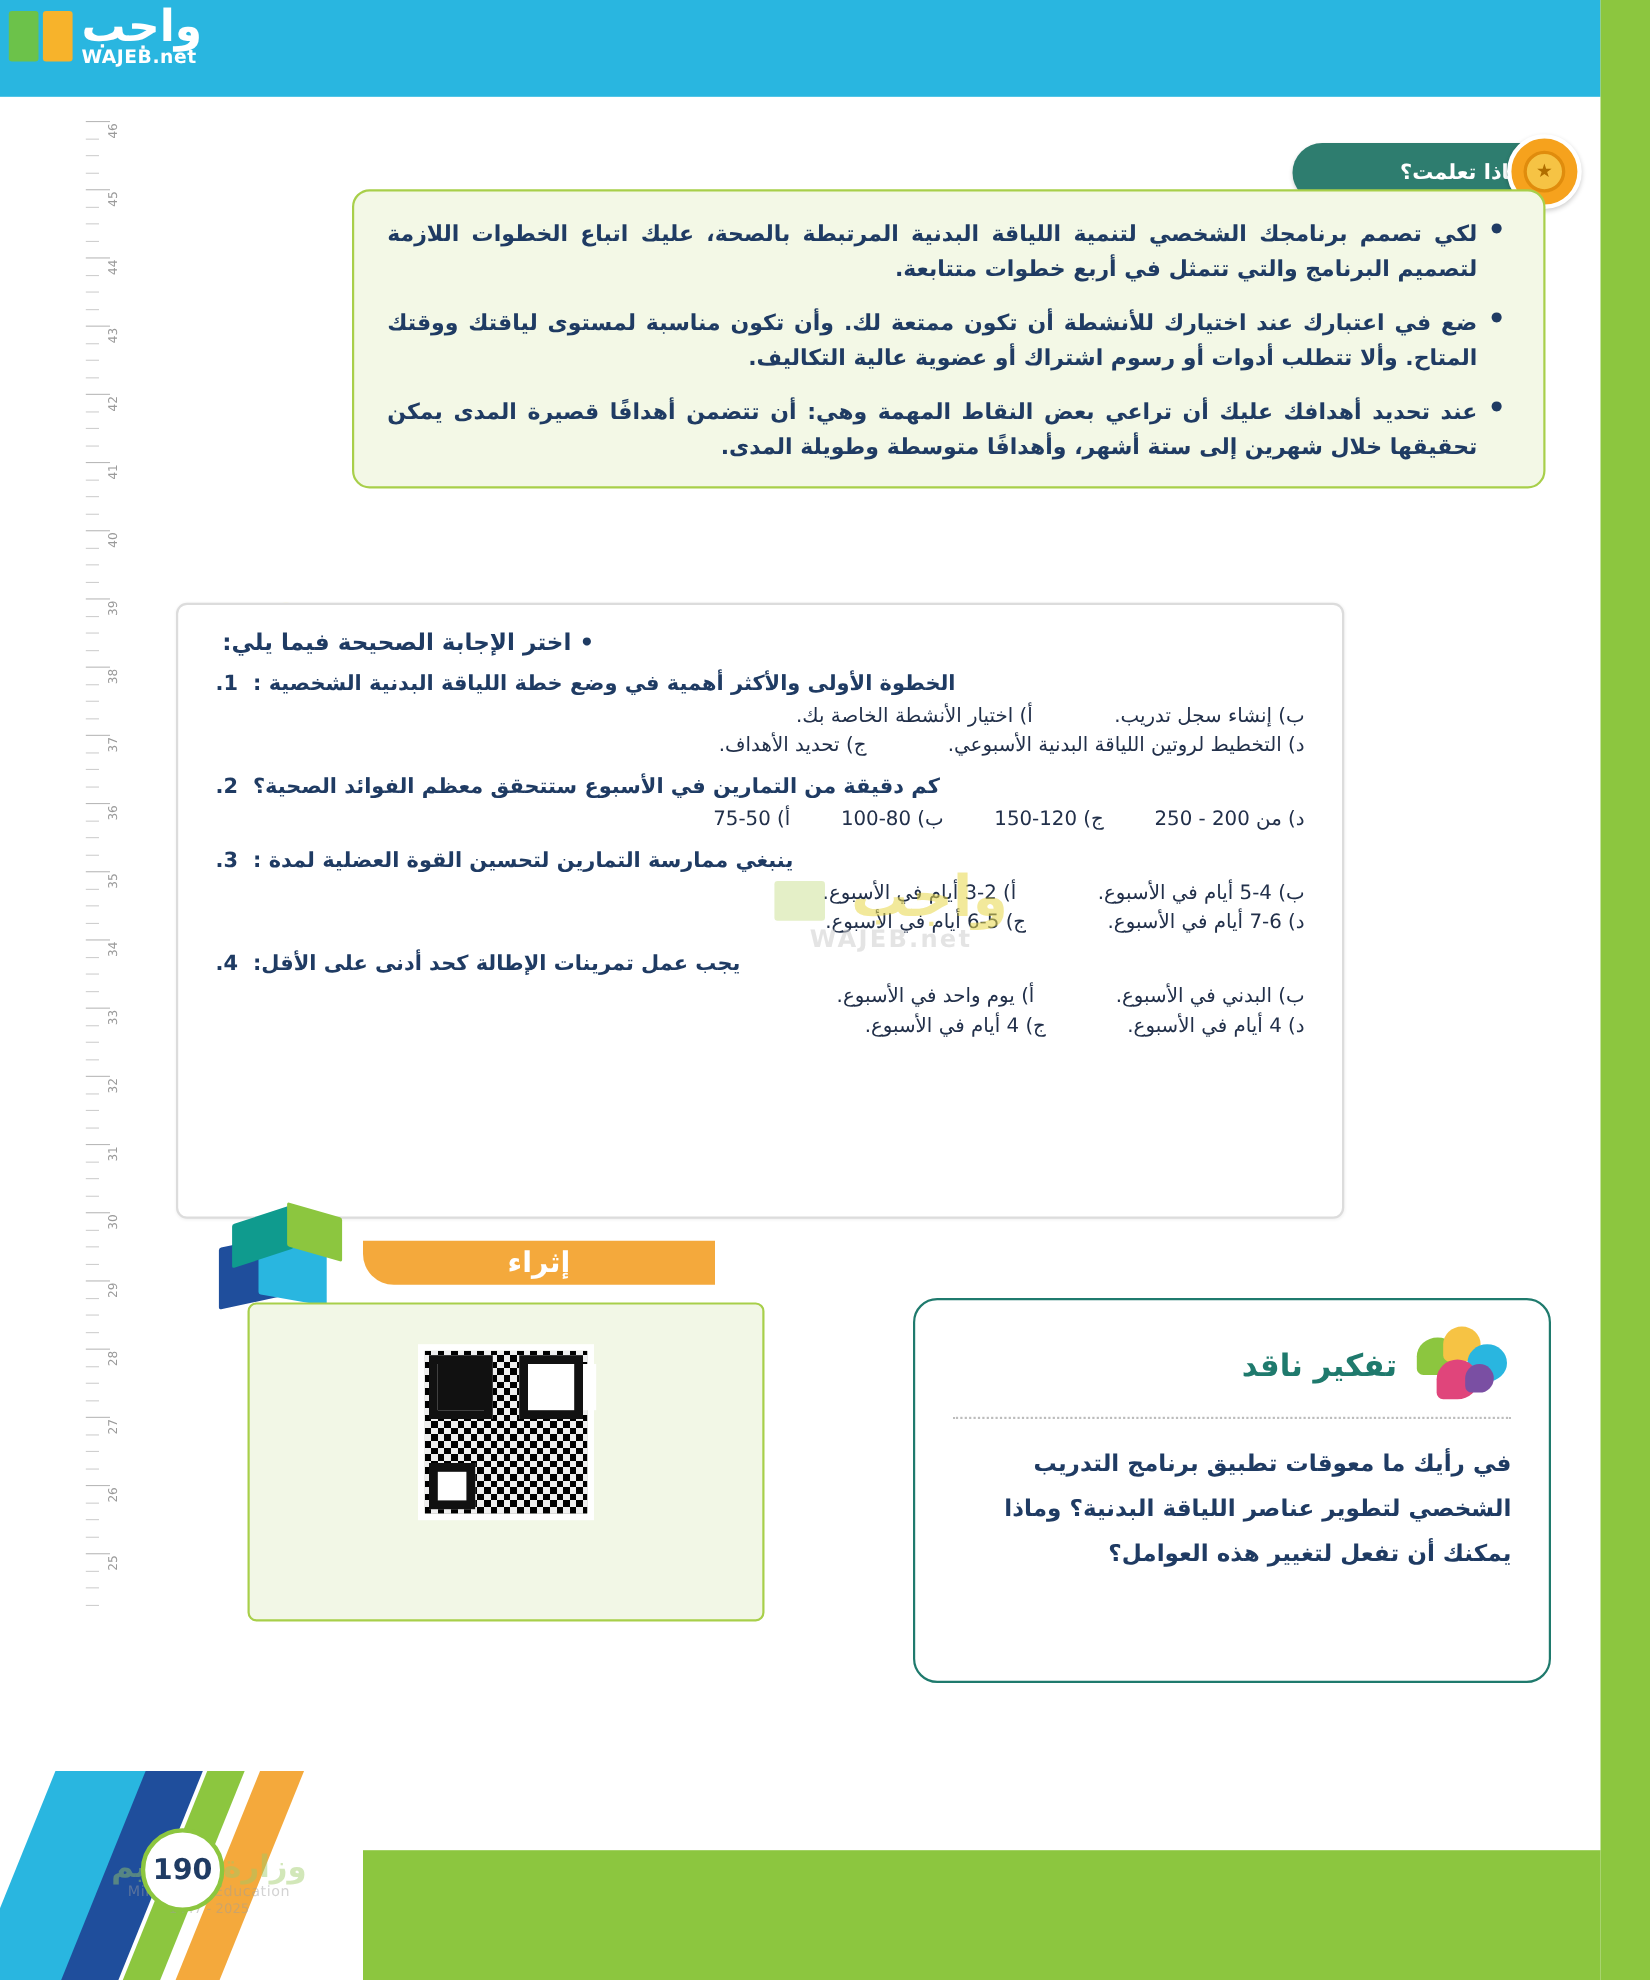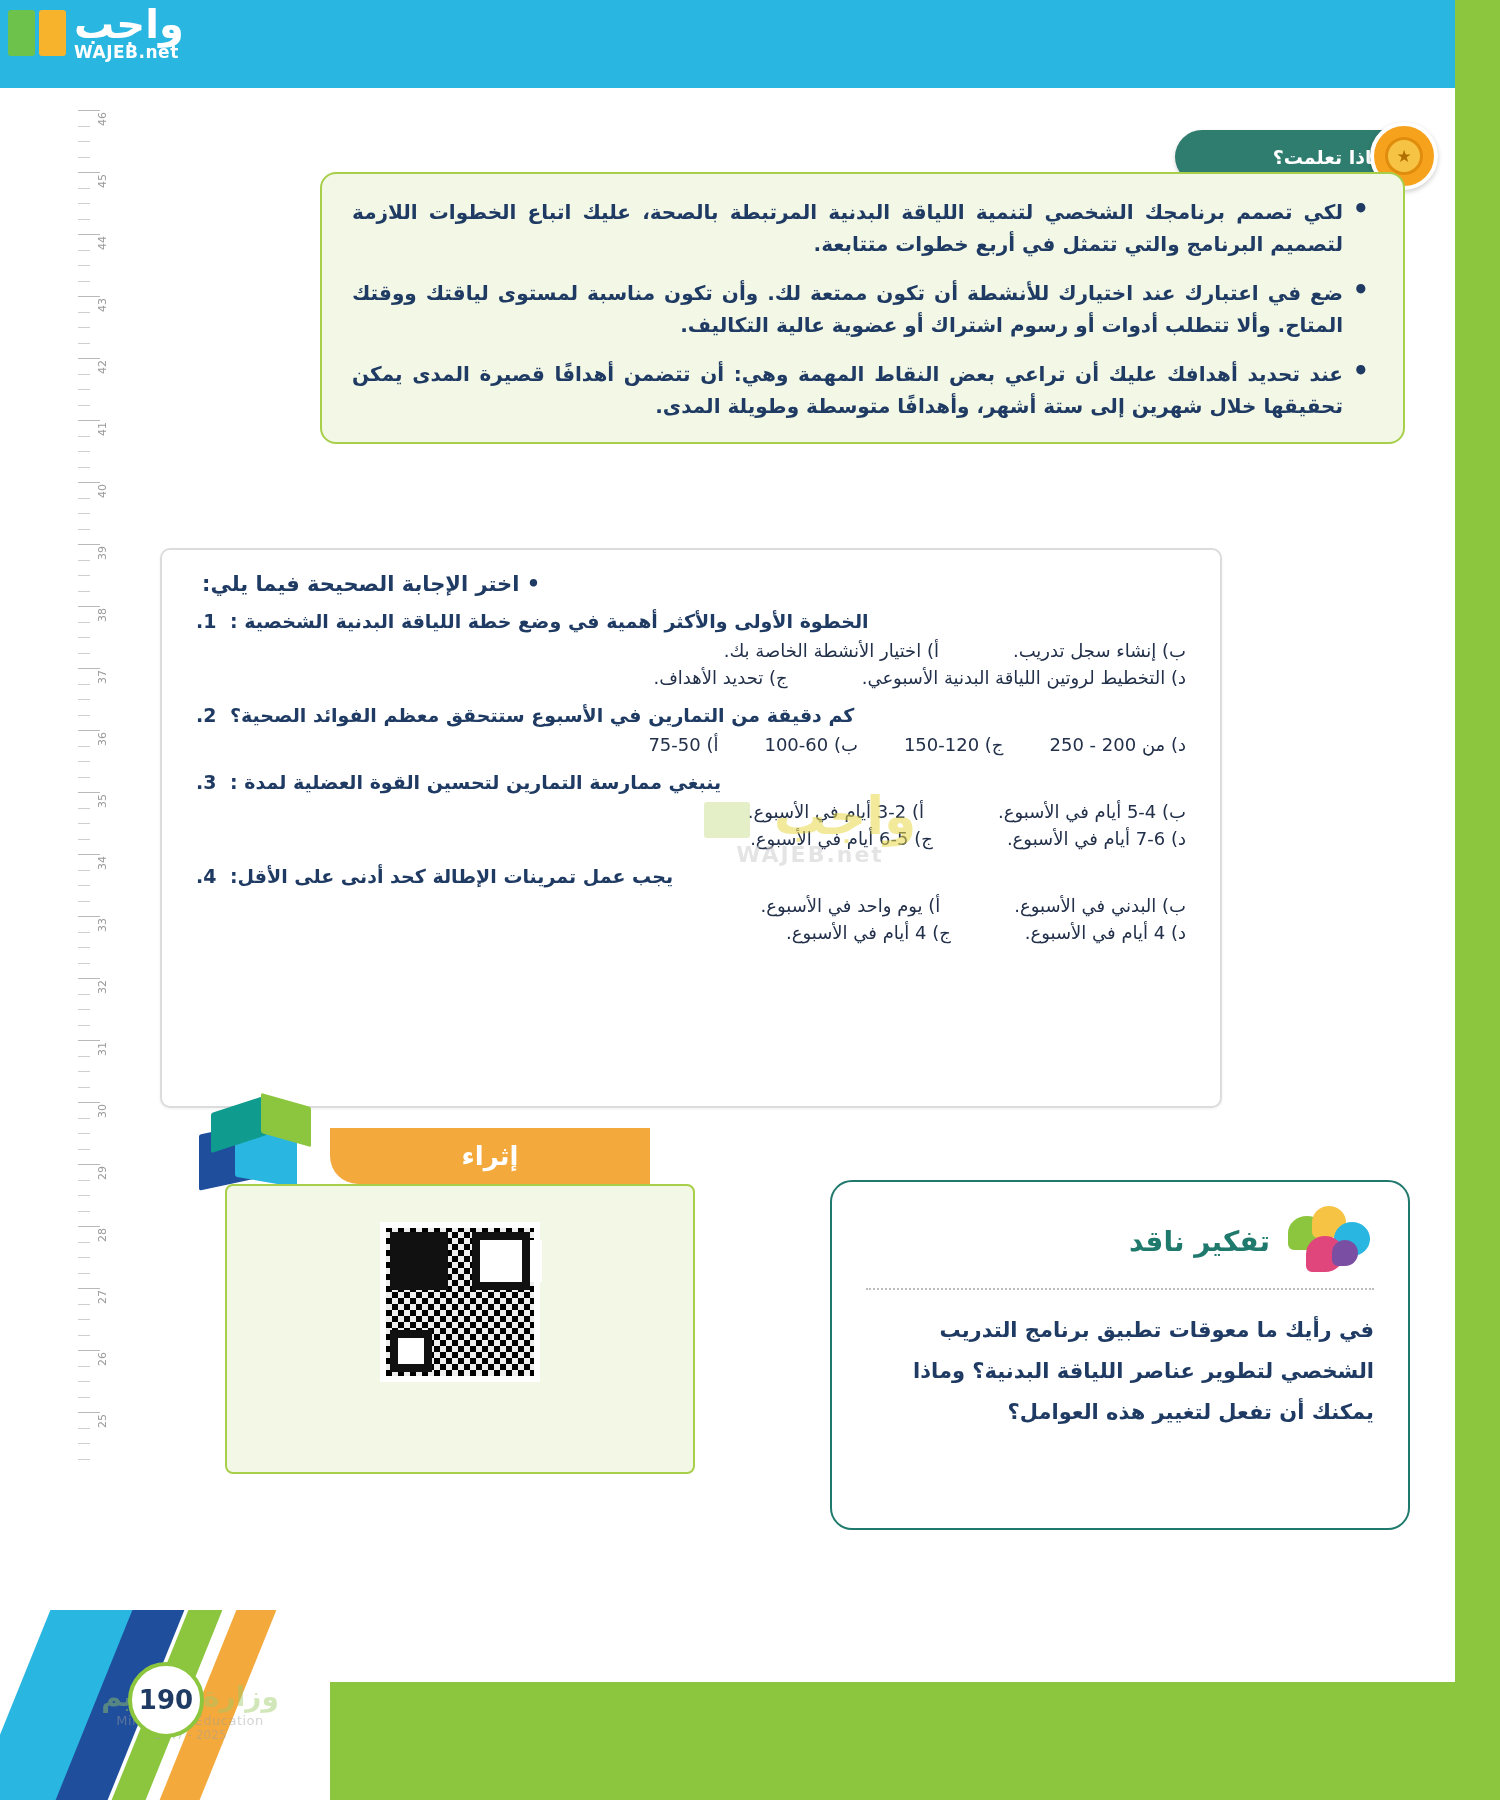--- a/index.html
+++ b/index.html
@@ -190,21 +190,21 @@
     gap: 56px; font-size: 18px; color: #22304a;
     margin-bottom: 6px; padding-left: 18px;
   }
   .opt { white-space: nowrap; }
   .q-row.spread { gap: 46px; }
   .q-row.wide { gap: 74px; }
 
   
   .enrich-tab {
     position: absolute; top: 1128px; right: 850px;
-    width: 320px; height: 56px;
+    width: 320px; height: 40px;
     background: #f4a93c;
     border-radius: 0 0 0 28px;
     display: flex; align-items: center; justify-content: center;
     color: #ffffff; font-size: 26px; font-weight: 700;
   }
   .enrich-box {
     position: absolute; top: 1184px; right: 805px;
     width: 470px; min-height: 290px;
     background: #f2f7e6;
     border: 2px solid #a8cf4a;
@@ -512,21 +512,21 @@
     </div>
 
     <div class="q-item">
       <div class="q-head">
         <span class="q-num">2.</span>
         <span class="q-text">كم دقيقة من التمارين في الأسبوع ستتحقق معظم الفوائد الصحية؟</span>
       </div>
       <div class="q-row spread" style="padding-left:190px;">
         <span class="opt">د) من 200 - 250</span>
         <span class="opt">ج) 120-150</span>
-        <span class="opt">ب) 60-100</span>
+        <span class="opt">ب) 80-100</span>
         <span class="opt">أ) 50-75</span>
       </div>
     </div>
 
     <div class="q-item">
       <div class="q-head">
         <span class="q-num">3.</span>
         <span class="q-text">ينبغي ممارسة التمارين لتحسين القوة العضلية لمدة :</span>
       </div>
       <div class="q-row wide" style="padding-left:160px;">

